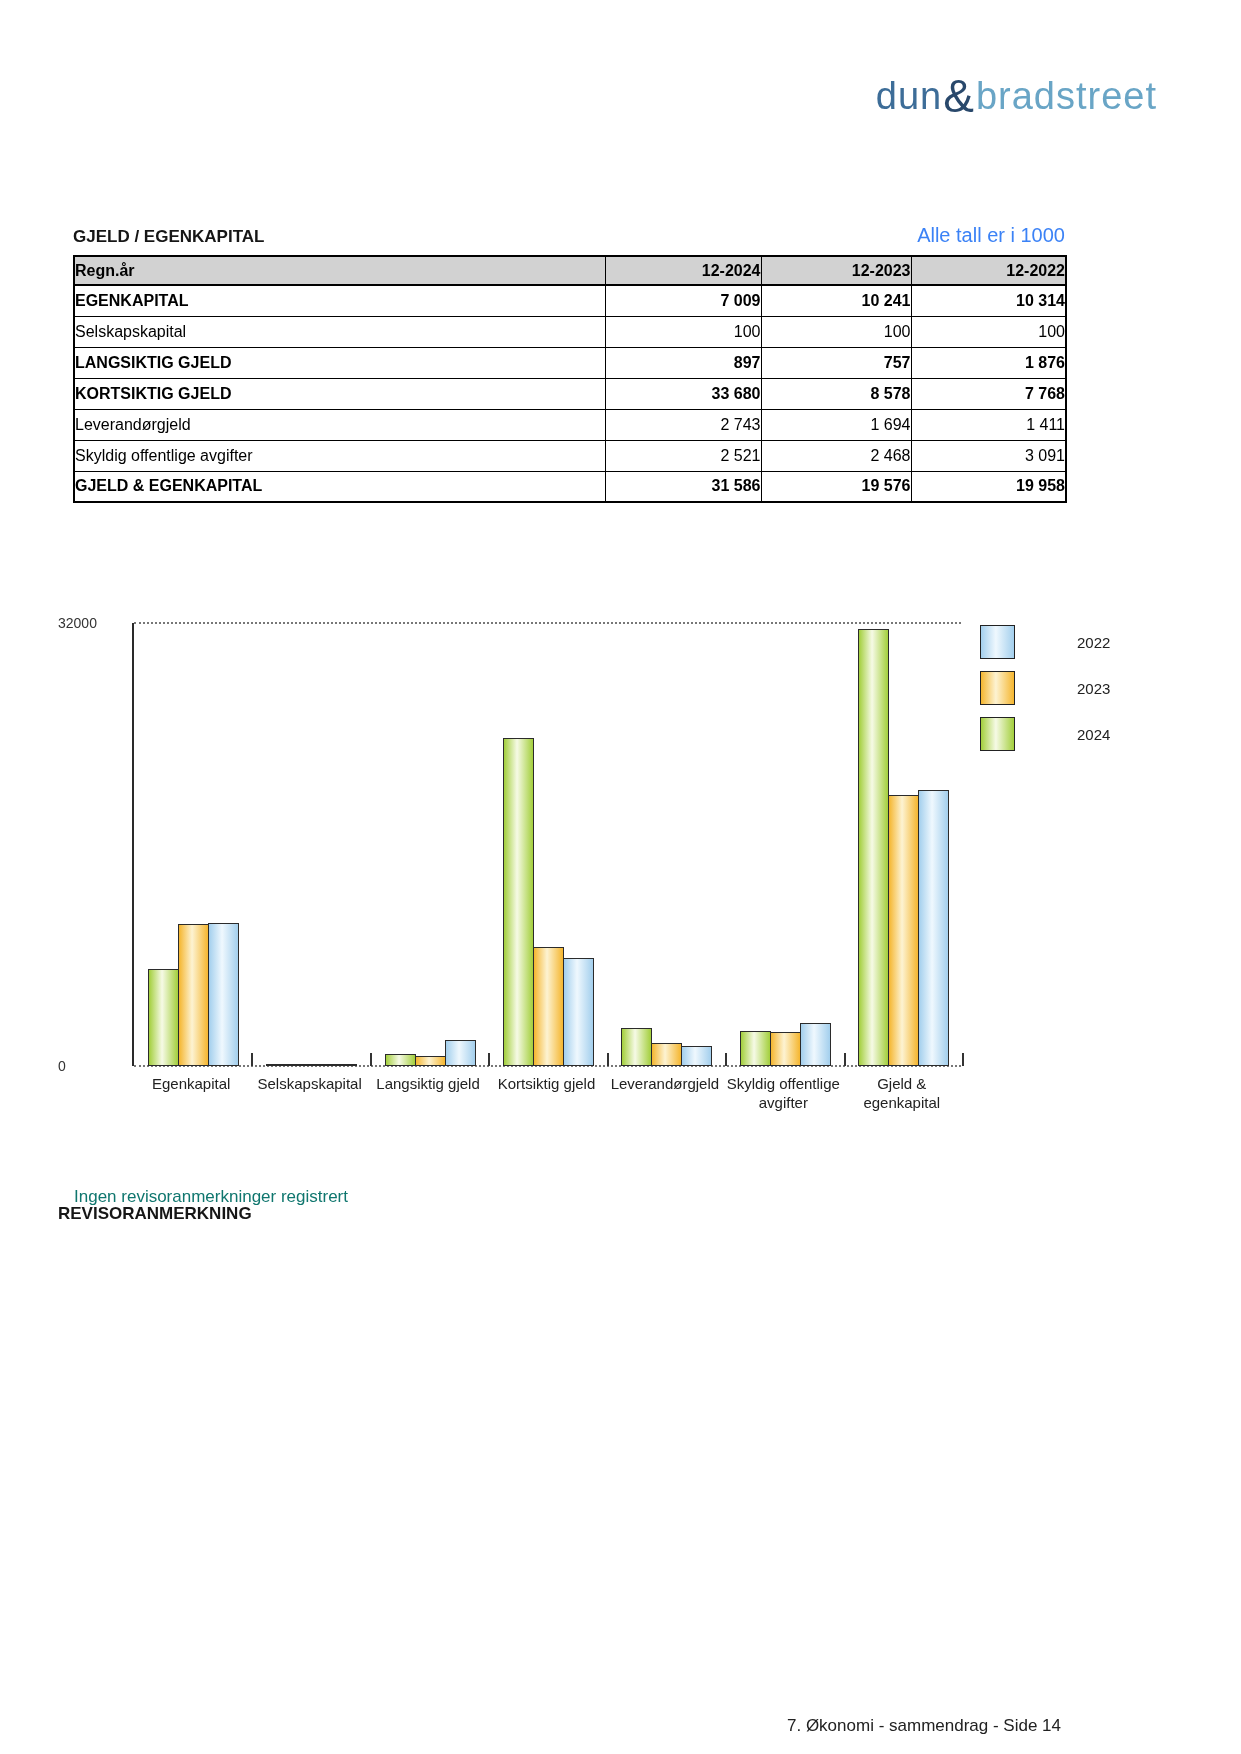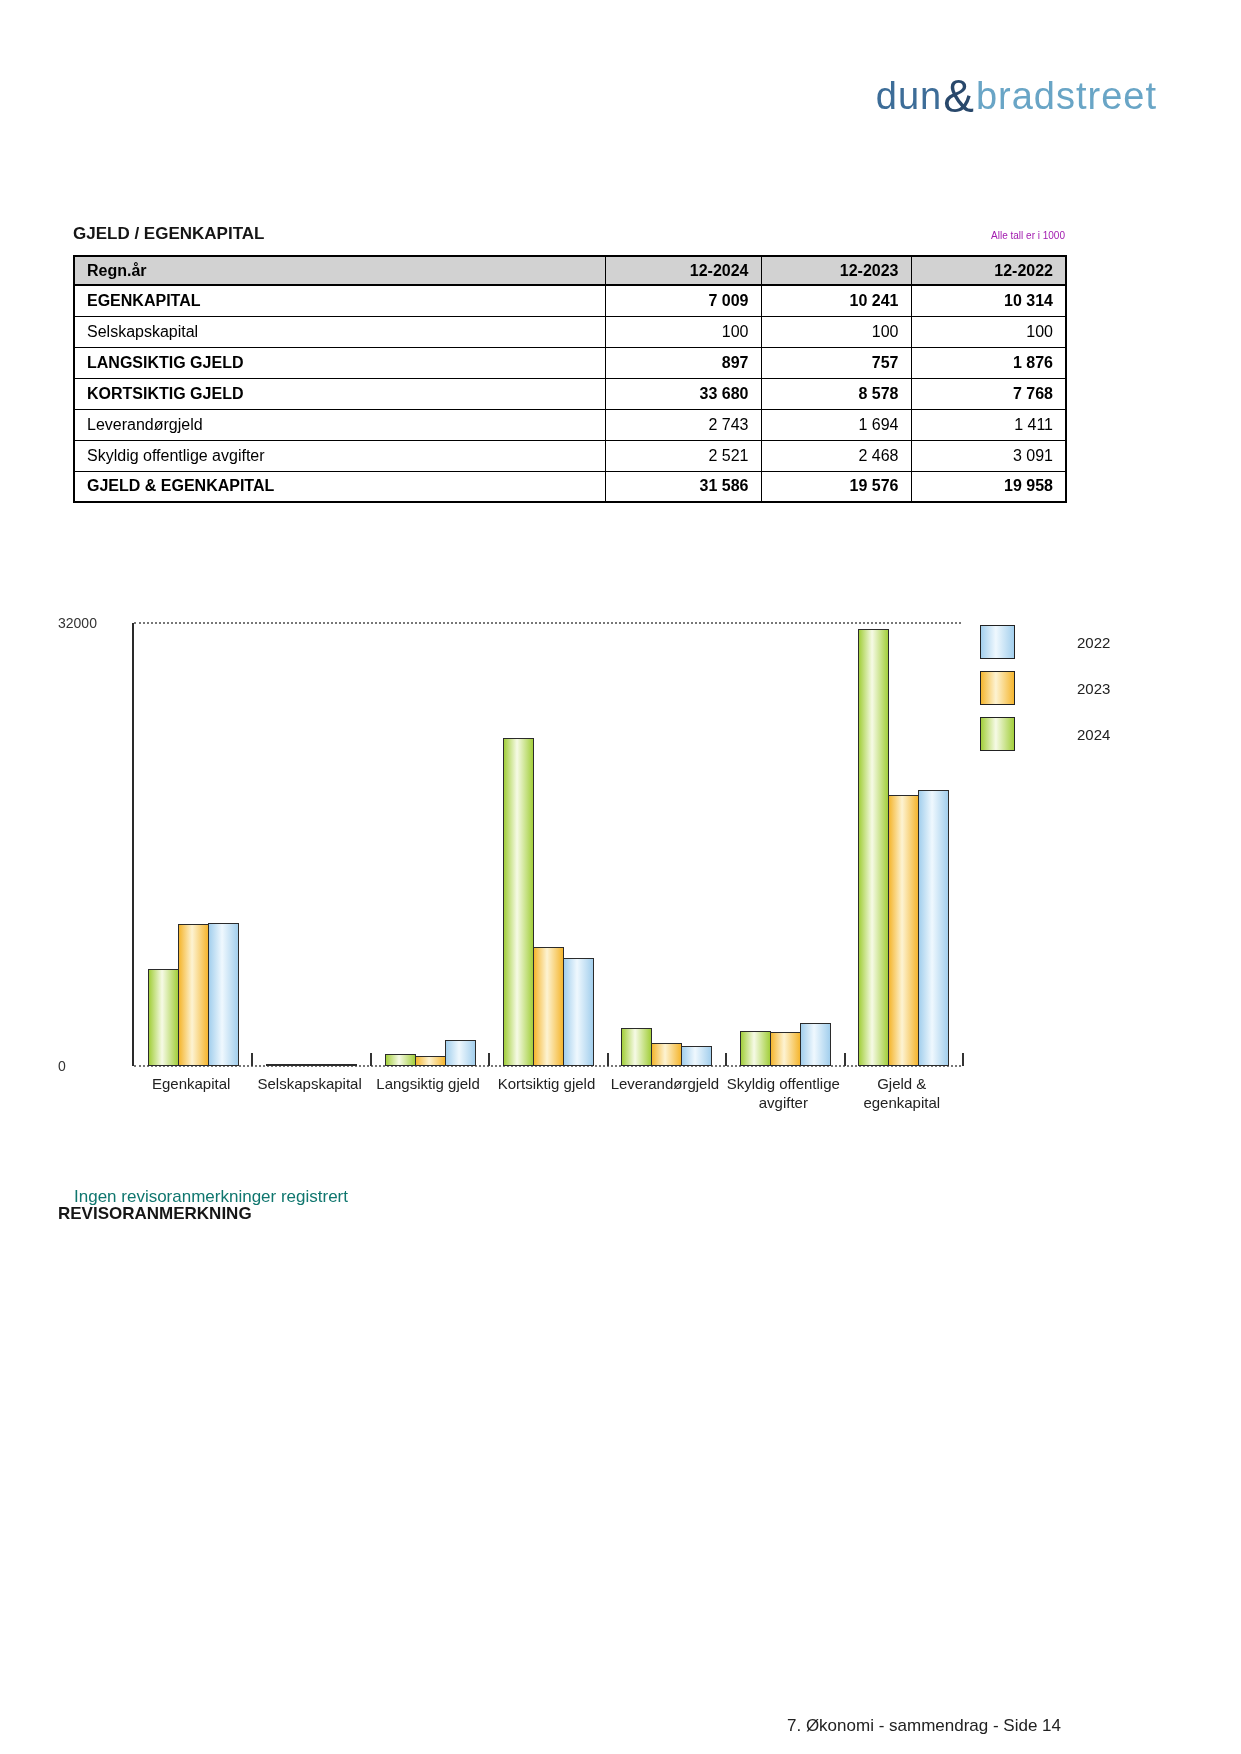--- a/index.html
+++ b/index.html
@@ -28,35 +28,35 @@
   .logo-amp  { color: #29486b; font-size: 46px; position: relative; top: 3px; margin: 0 1px; font-weight: 400; }
   .logo-brad { color: #69a5c6; }
 
   
   .section-head {
     position: absolute;
     left: 73px; top: 224px; width: 992px;
     display: flex; justify-content: space-between; align-items: baseline;
   }
   .section-title { font-size: 17px; font-weight: bold; color: #161616; }
-  .section-note  { font-size: 10px; color: #a21caf; }
+  .section-note  { font-size: 20px; color: #3b82f6; }
 
   
   table.fin-table {
     position: absolute;
     left: 73px; top: 255px; width: 992px;
     border-collapse: collapse;
     font-size: 16px;
     color: #000;
     table-layout: fixed;
     border: 2px solid #000;
   }
   .fin-table th, .fin-table td {
     border: 1.5px solid #000;
-    padding: 0 12px;
+    padding: 0 0;
     height: 31px;
     vertical-align: middle;
     overflow: hidden;
     white-space: nowrap;
   }
   .fin-table thead th {
     background: #d2d2d2;
     height: 29px;
     border-bottom: 2px solid #000;
     font-weight: bold;

